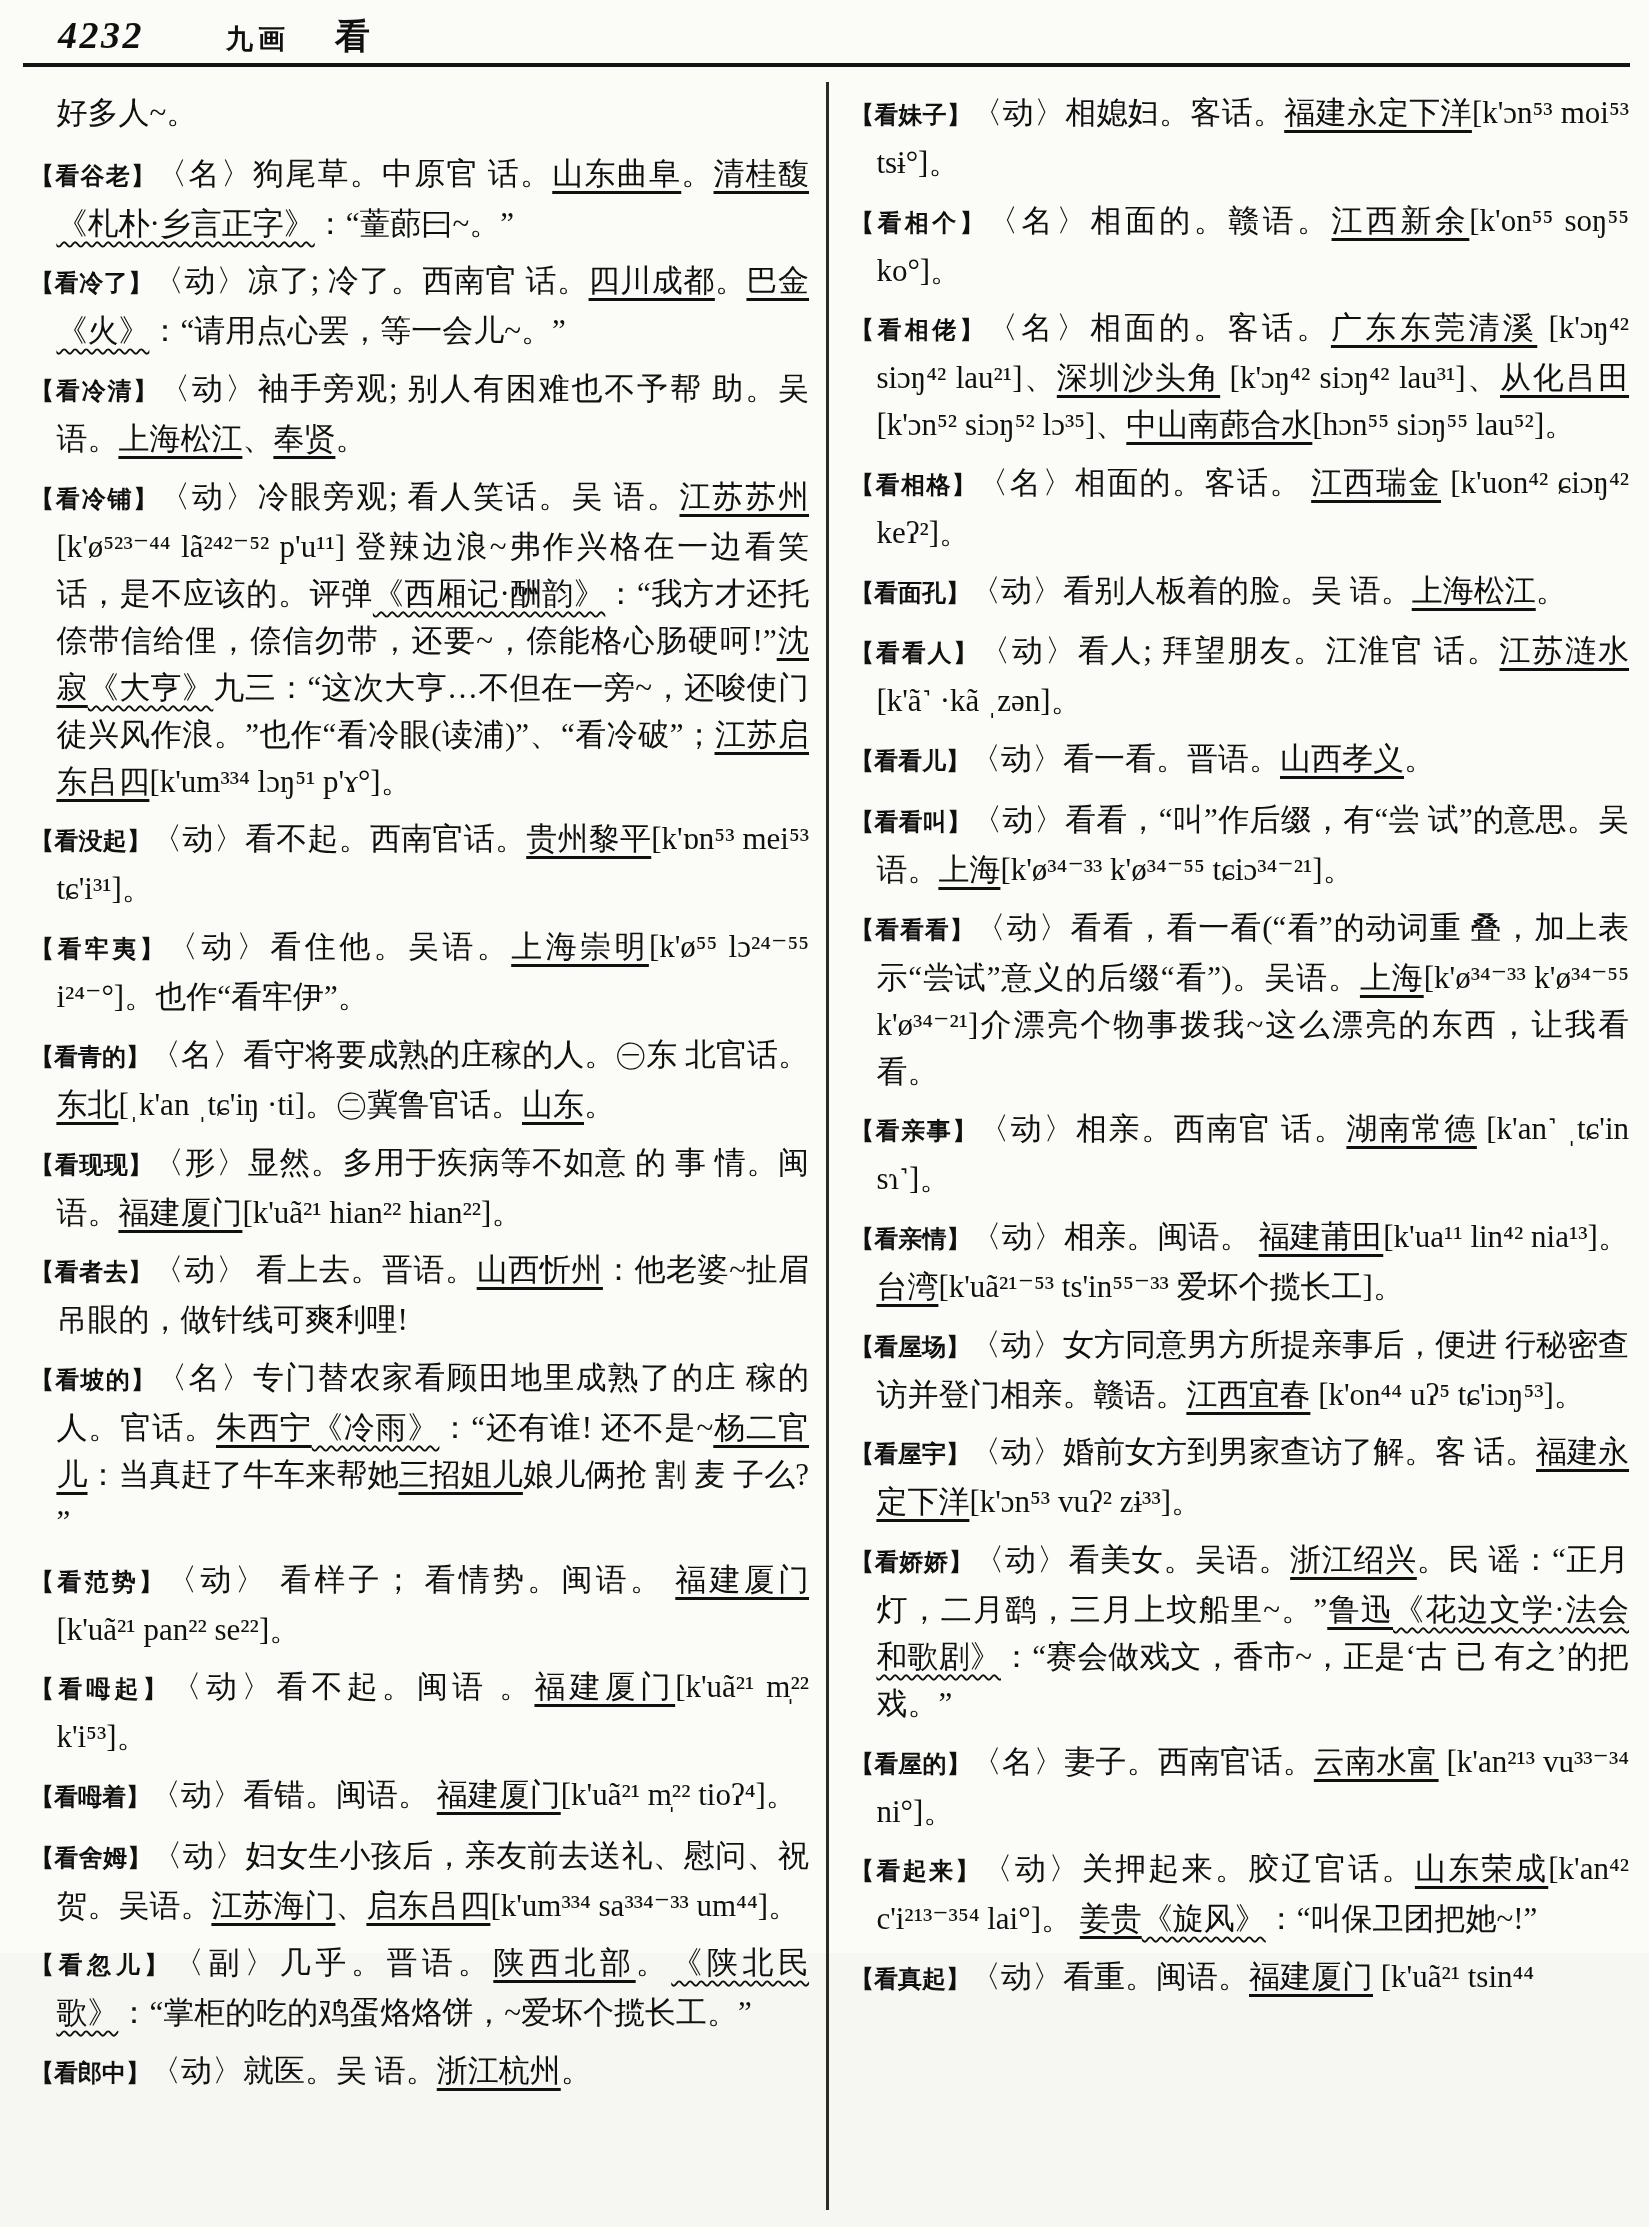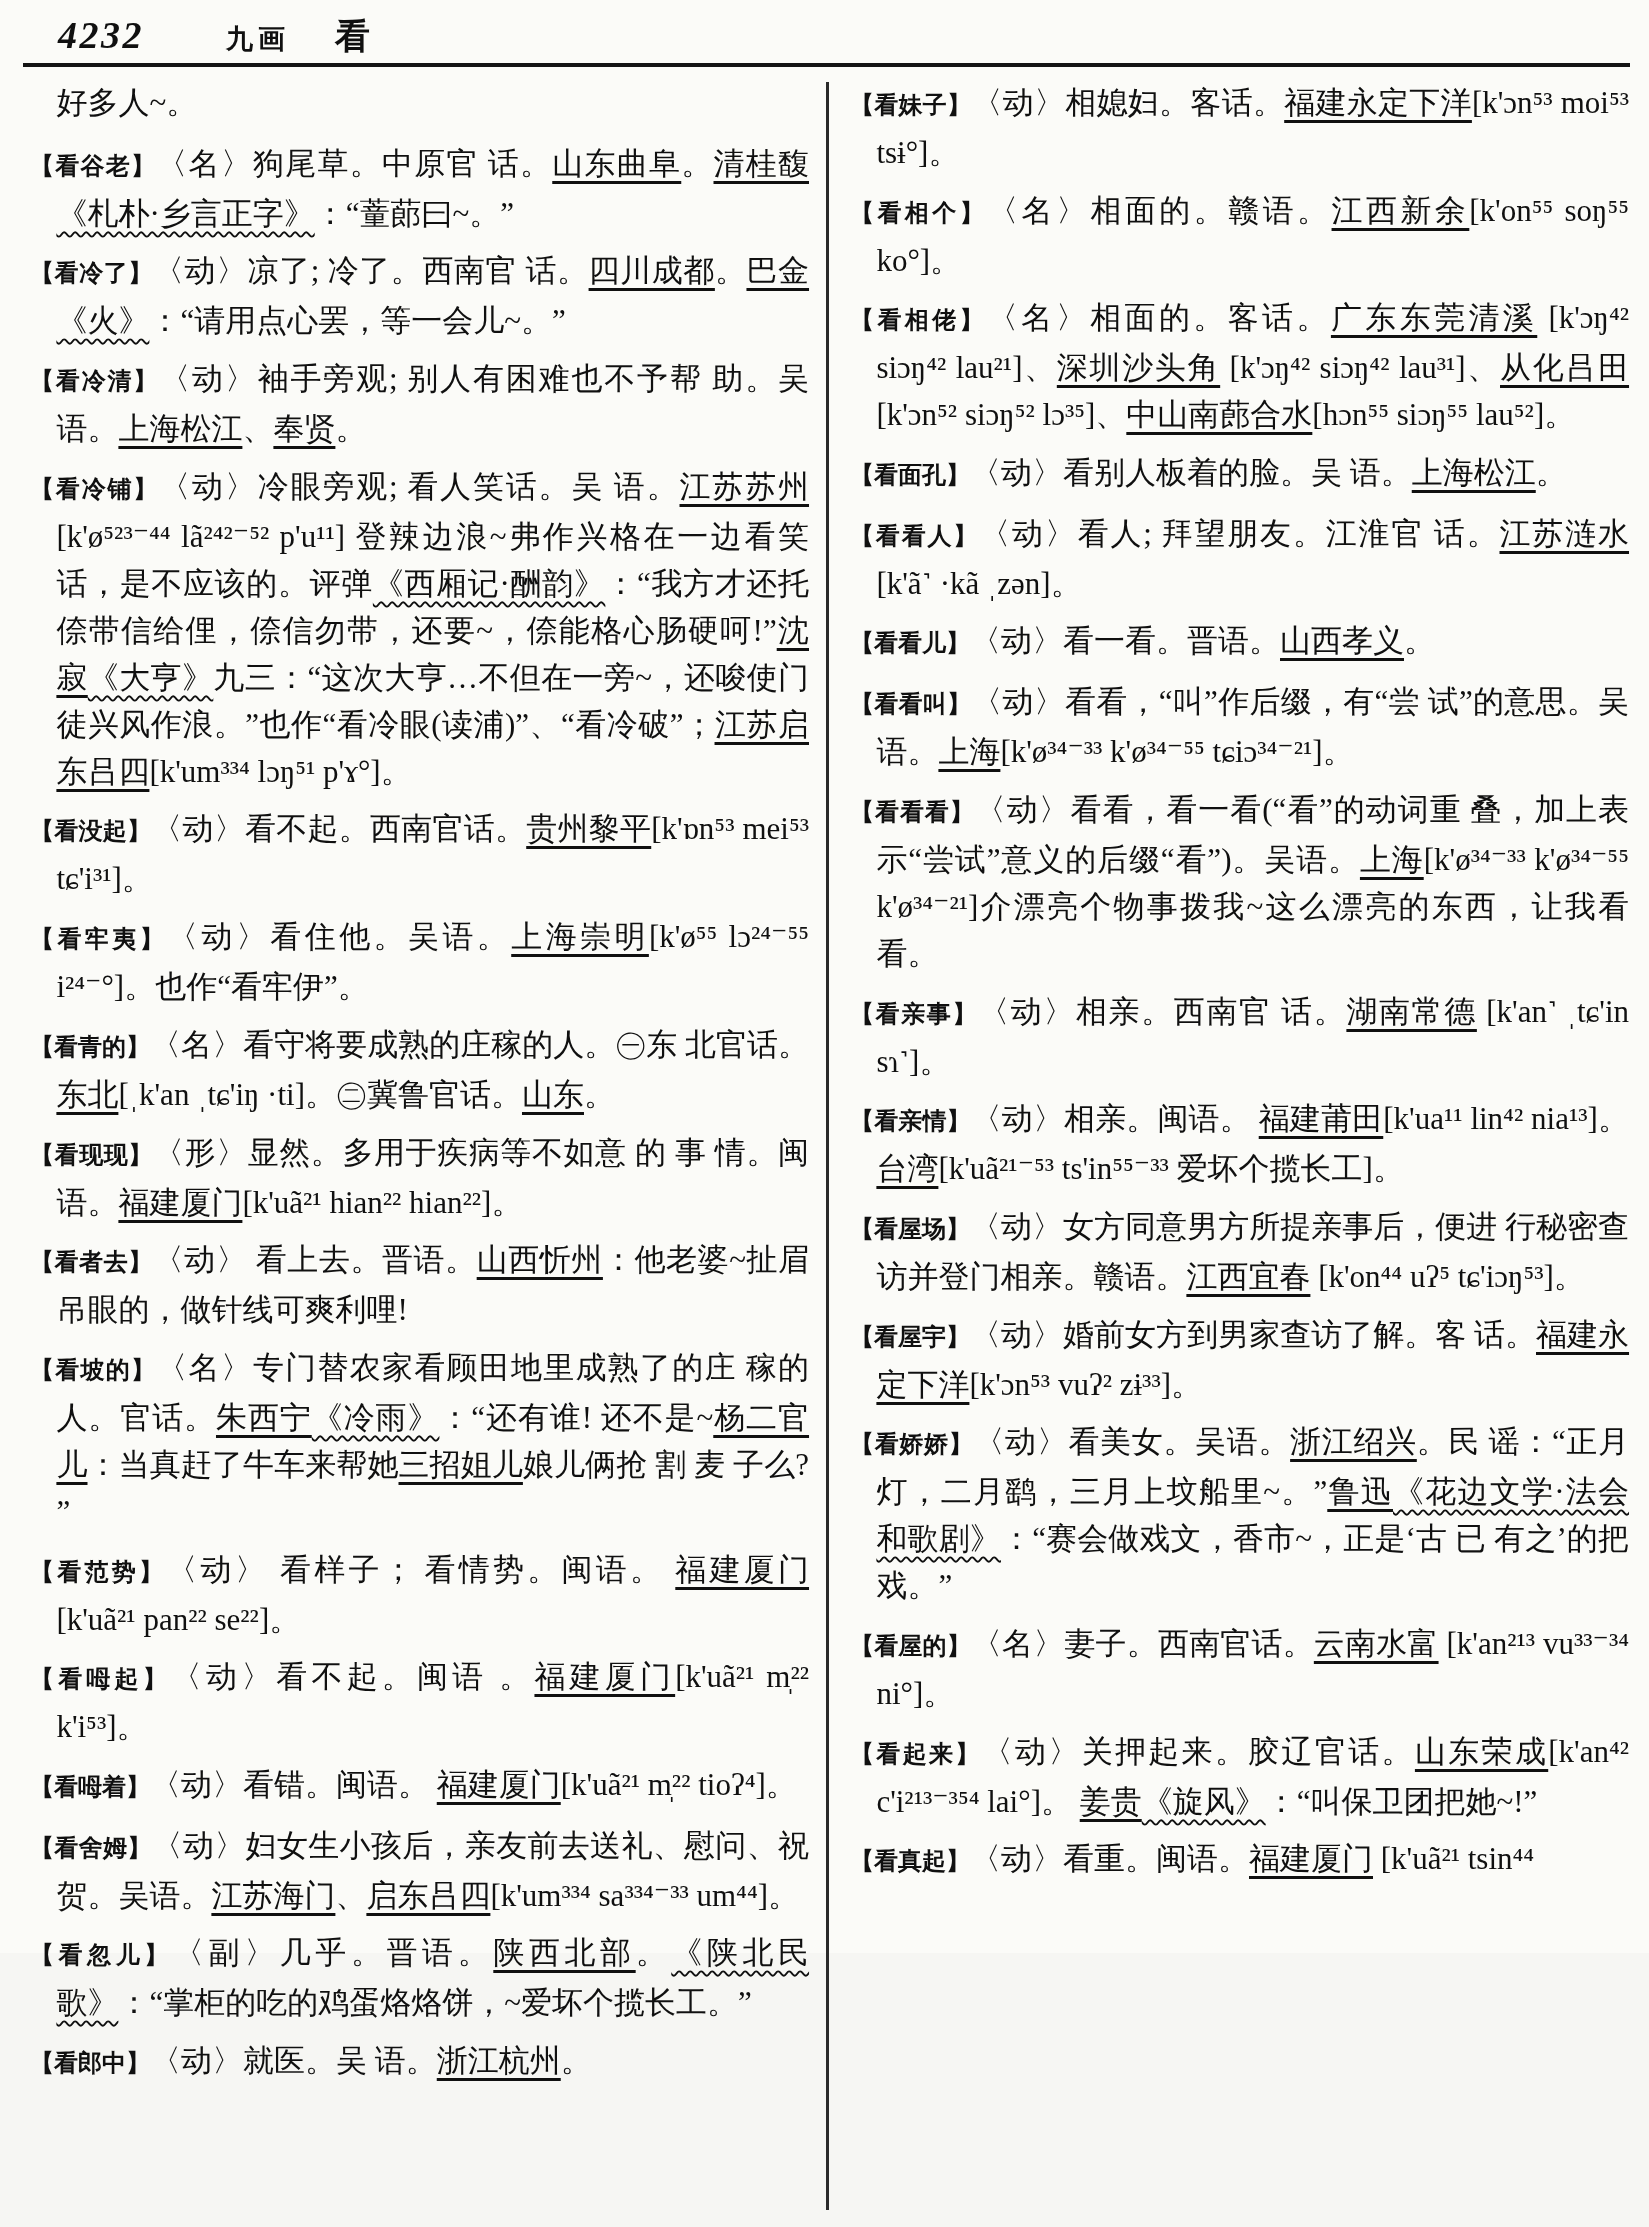--- a/index.html
+++ b/index.html
@@ -13,21 +13,21 @@
   .page { position:relative; width:1650px; height:1953px; background:#fbfbf8; }
 
   .header { position:absolute; top:13.2px; left:58px; display:flex; align-items:baseline; }
   .pagenum { font-size:38px; font-weight:bold; font-style:italic; letter-spacing:2.5px; }
   .section { font-size:27px; font-weight:bold; margin-left:82px; letter-spacing:5px; }
   .headchar { font-size:35px; font-weight:bold; margin-left:45px; }
 
   .rule { position:absolute; top:63px; left:23px; width:1607px; height:4.1px; background:#141414; }
   .divider { position:absolute; left:826px; top:82px; width:2.5px; height:2128px; background:#2a2a2a; }
 
-  .columns { position:absolute; top:79px; left:30px; width:1599px; display:flex; }
+  .columns { position:absolute; top:89px; left:30px; width:1599px; display:flex; }
   .col { width:782px; }
   .col-left { margin-right:41px; }
 
   .entry {
     font-size:31px;
     line-height:47px;
     margin-bottom:10.7px;
     padding-left:26.4px;
     text-indent:-26.4px;
     text-align:justify;
@@ -139,20 +139,23 @@
         </div>
 
         <div class="entry">
           <span class="head">【看相个】</span><span class="body"><span class="seg-p">〈名〉相面的。赣语。</span><span class="seg-u">江西新余</span><span class="seg-p">[k'on⁵⁵ soŋ⁵⁵ ko°]。</span></span>
         </div>
 
         <div class="entry">
           <span class="head">【看相佬】</span><span class="body"><span class="seg-p">〈名〉相面的。客话。</span><span class="seg-u">广东东莞清溪</span><span class="seg-p"> [k'ɔŋ⁴² siɔŋ⁴² lau²¹]、</span><span class="seg-u">深圳沙头角</span><span class="seg-p"> [k'ɔŋ⁴² siɔŋ⁴² lau³¹]、</span><span class="seg-u">从化吕田</span><span class="seg-p">[k'ɔn⁵² siɔŋ⁵² lɔ³⁵]、</span><span class="seg-u">中山南蓢合水</span><span class="seg-p">[hɔn⁵⁵ siɔŋ⁵⁵ lau⁵²]。</span></span>
         </div>
 
+        <div class="entry">
+          <span class="head">【看相格】</span><span class="body"><span class="seg-p">〈名〉相面的。客话。 </span><span class="seg-u">江西瑞金</span><span class="seg-p"> [k'uon⁴² ɕiɔŋ⁴² keʔ²]。</span></span>
+        </div>
 
         <div class="entry">
           <span class="head">【看面孔】</span><span class="body"><span class="seg-p">〈动〉看别人板着的脸。吴 语。</span><span class="seg-u">上海松江</span><span class="seg-p">。</span></span>
         </div>
 
         <div class="entry">
           <span class="head">【看看人】</span><span class="body"><span class="seg-p">〈动〉看人; 拜望朋友。江淮官 话。</span><span class="seg-u">江苏涟水</span><span class="seg-p">[k'ã˺ ·kã ˌzən]。</span></span>
         </div>
 
         <div class="entry">

